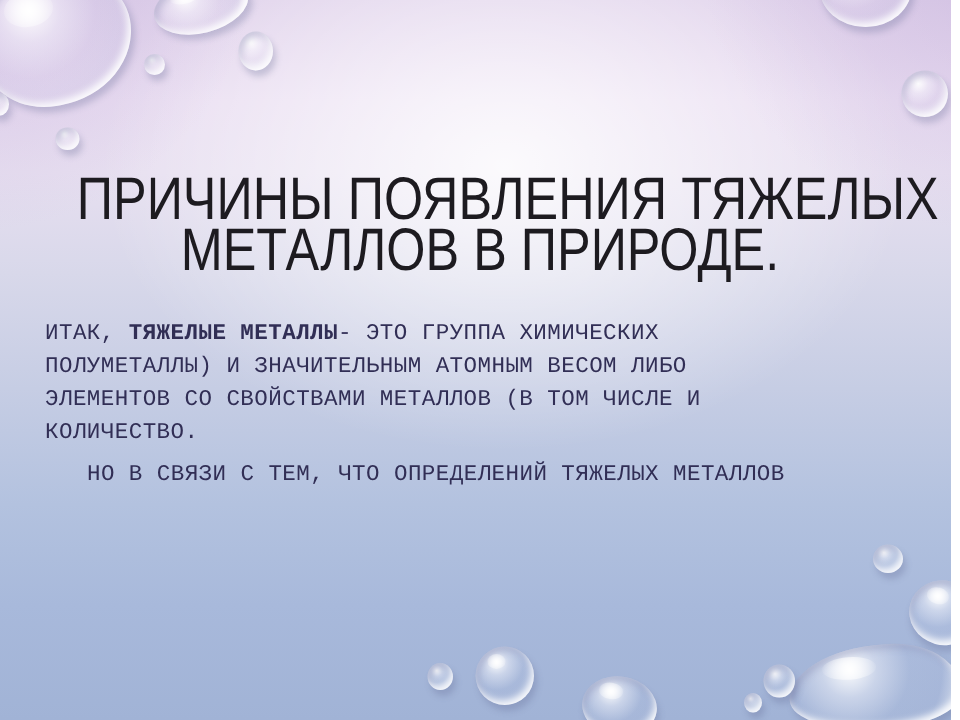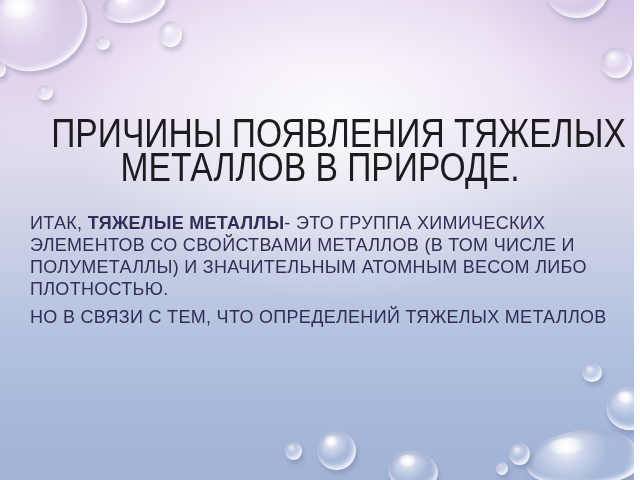--- a/index.html
+++ b/index.html
@@ -58,29 +58,29 @@
   .title .tline{
     transform:scaleX(0.84);
     transform-origin:50% 50%;
     white-space:nowrap;
   }
 
   
   .bodyblock{
     position:absolute;
     left:30px;
-    font-family:Liberation Sans, sans-serif;
-    font-size:18px;
+    font-family:Liberation Mono, monospace;
+    font-size:15px;
     line-height:22px;
     letter-spacing:0.3px;
     color:#312e55;
   }
   .bodyblock .bline{white-space:nowrap;}
   .p1{top:212px;}
-  .p2{top:306px;}
+  .p2{top:306px;margin-left:28px;}
   .bold{font-weight:bold;}
 </style>
 </head>
 <body>
 
 <div class="slide">
 
   <div class="drop spec" style="left:-14px;top:-20px;width:102px;height:90px;border-radius:46% 54% 56% 44%/52% 48% 55% 45%;transform:rotate(-10deg)"></div>
   <div class="drop spec" style="left:102px;top:-14px;width:64px;height:36px;transform:rotate(-14deg)"></div>
   <div class="drop" style="left:159px;top:21px;width:23px;height:26px"></div>
@@ -98,22 +98,22 @@
   <div class="drop spec" style="left:317px;top:431px;width:39px;height:39px"></div>
   <div class="drop" style="left:285px;top:442px;width:17px;height:18px"></div>
 
   <div class="title">
     <div class="tline">ПРИЧИНЫ ПОЯВЛЕНИЯ ТЯЖЕЛЫХ</div>
     <div class="tline">МЕТАЛЛОВ В ПРИРОДЕ.</div>
   </div>
 
   <div class="bodyblock p1">
     <div class="bline"><span>ИТАК, </span><span class="bold">ТЯЖЕЛЫЕ МЕТАЛЛЫ</span><span>- ЭТО ГРУППА ХИМИЧЕСКИХ</span></div>
+    <div class="bline">ПОЛУМЕТАЛЛЫ) И ЗНАЧИТЕЛЬНЫМ АТОМНЫМ ВЕСОМ ЛИБО</div>
     <div class="bline">ЭЛЕМЕНТОВ СО СВОЙСТВАМИ МЕТАЛЛОВ (В ТОМ ЧИСЛЕ И</div>
-    <div class="bline">ПОЛУМЕТАЛЛЫ) И ЗНАЧИТЕЛЬНЫМ АТОМНЫМ ВЕСОМ ЛИБО</div>
-    <div class="bline">ПЛОТНОСТЬЮ.</div>
+    <div class="bline">КОЛИЧЕСТВО.</div>
   </div>
 
   <div class="bodyblock p2">
     <div class="bline">НО В СВЯЗИ С ТЕМ, ЧТО ОПРЕДЕЛЕНИЙ ТЯЖЕЛЫХ МЕТАЛЛОВ</div>
   </div>
 
 </div>
 
 </body></html>

